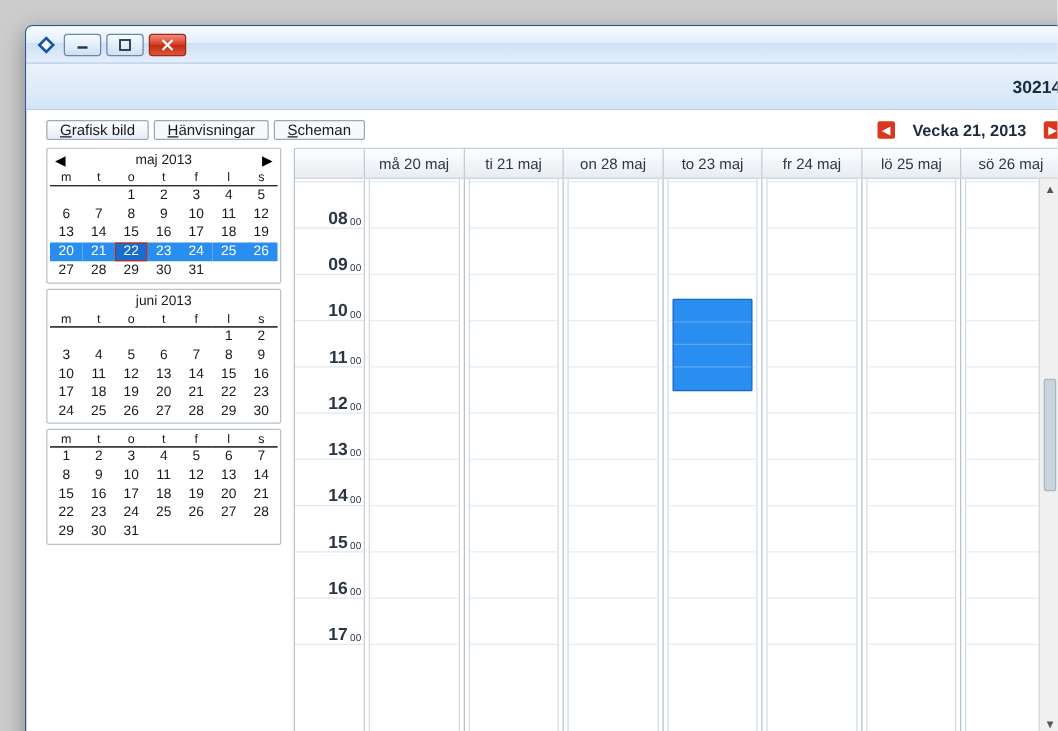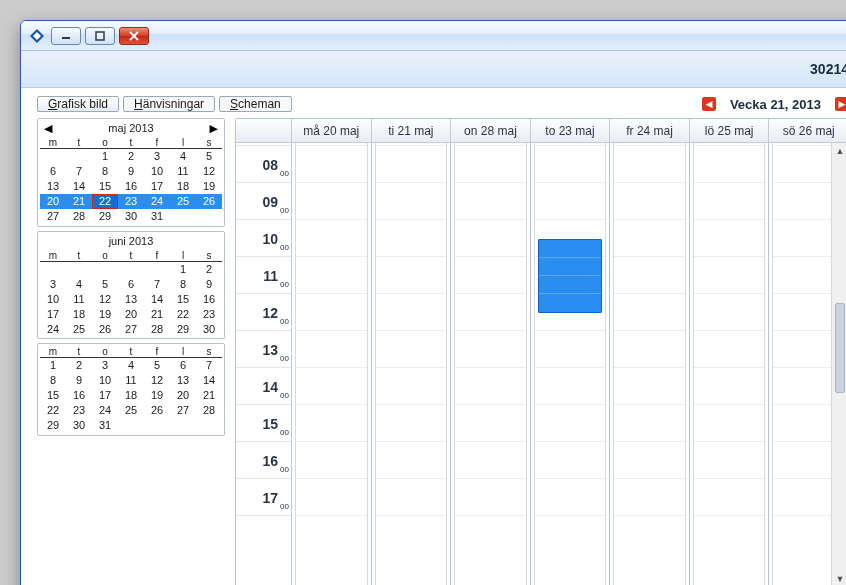--- a/index.html
+++ b/index.html
@@ -216,21 +216,21 @@
     border-right: 1px solid #c3ccd5;
     background: #fff;
   }
   .time-cell {
     height: 37px;
     border-bottom: 1px solid #e1e6eb;
     font-size: 14px;
     font-weight: bold;
     color: #2a3644;
     display: flex;
-    align-items: center;
+    align-items: flex-end;
     justify-content: flex-end;
     padding: 2px 2px 0 0;
   }
   .time-cell sup {
     font-size: 8px;
     font-weight: normal;
     margin-left: 2px;
     margin-top: 16px;
   }
   .days-body {

